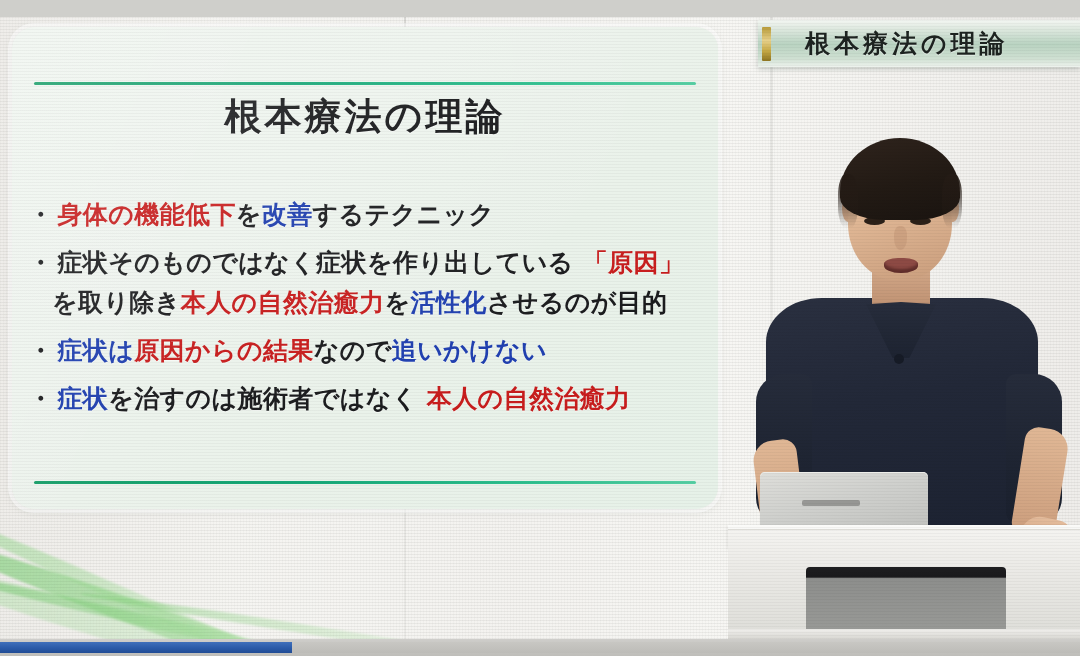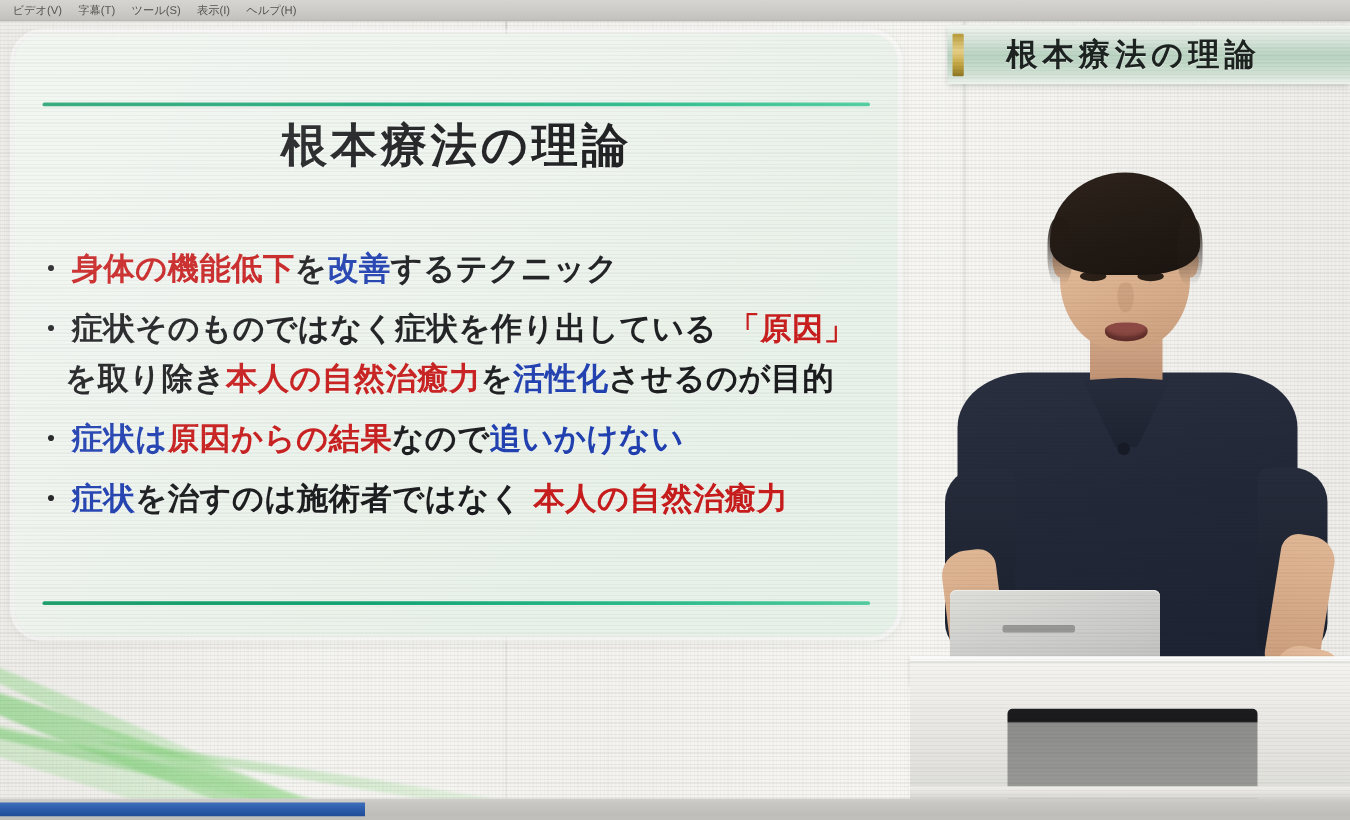--- a/index.html
+++ b/index.html
@@ -495,27 +495,20 @@
     pointer-events: none;
     background-image: repeating-linear-gradient(to bottom, rgba(0,0,0,0.035) 0 1px, rgba(0,0,0,0) 1px 3px);
     z-index: 46;
   }
 </style>
 </head>
 <body>
 
 <div class="player">
 
-  <div class="menubar">
-    <div class="menu-item">ビデオ(V)</div>
-    <div class="menu-item">字幕(T)</div>
-    <div class="menu-item">ツール(S)</div>
-    <div class="menu-item">表示(I)</div>
-    <div class="menu-item">ヘルプ(H)</div>
-  </div>
 
   <div class="stage">
 
     <div class="wall"></div>
     <div class="wall-seam s1"></div>
     <div class="wall-seam s2"></div>
     <div class="wall-texture"></div>
 
     <div class="ribbon-wrap">
       <div class="ribbon rb1"></div>

